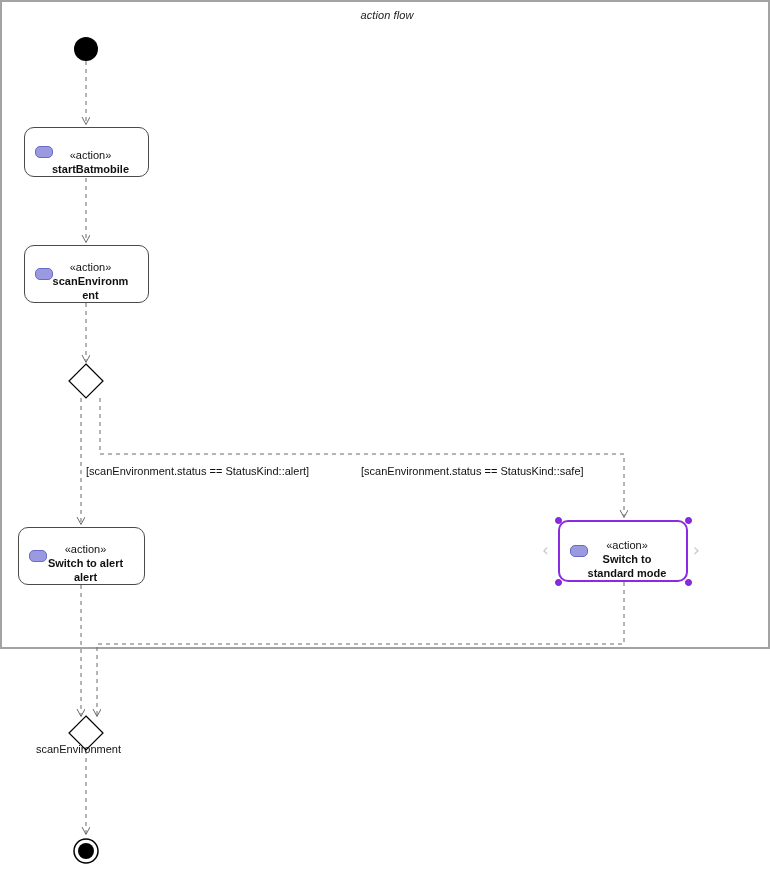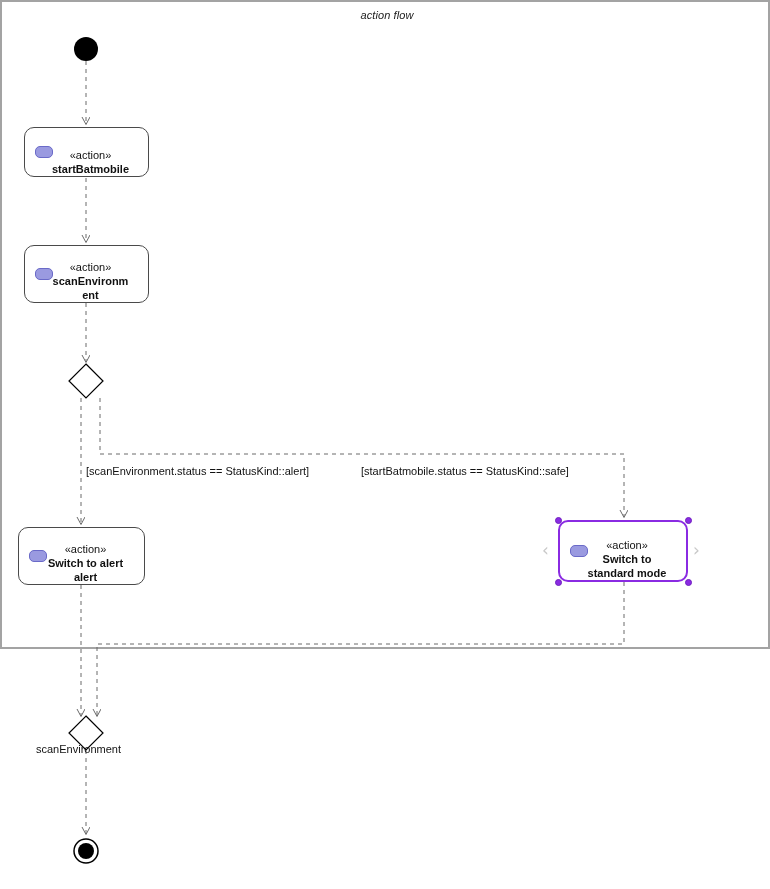--- a/index.html
+++ b/index.html
@@ -114,21 +114,21 @@
     <span class="action-icon"></span>
     <span class="action-text">
       <span class="stereo">«action»</span>
       <span class="nodename">scanEnvironm</span>
       <span class="nodename">ent</span>
     </span>
   </div>
 
   <div class="guard" style="left:84px;top:463px;">[scanEnvironment.status == StatusKind::alert]</div>
 
-  <div class="guard" style="left:359px;top:463px;">[startBatmobile.status == StatusKind::safe]</div>
+  <div class="guard" style="left:359px;top:463px;">[scanEnvironment.status == StatusKind::safe]</div>
 
   <div class="action-node" style="left:16px;top:525px;width:127px;height:58px;">
     <span class="action-icon"></span>
     <span class="action-text">
       <span class="stereo">«action»</span>
       <span class="nodename">Switch to alert</span>
       <span class="nodename">alert</span>
     </span>
   </div>
 

